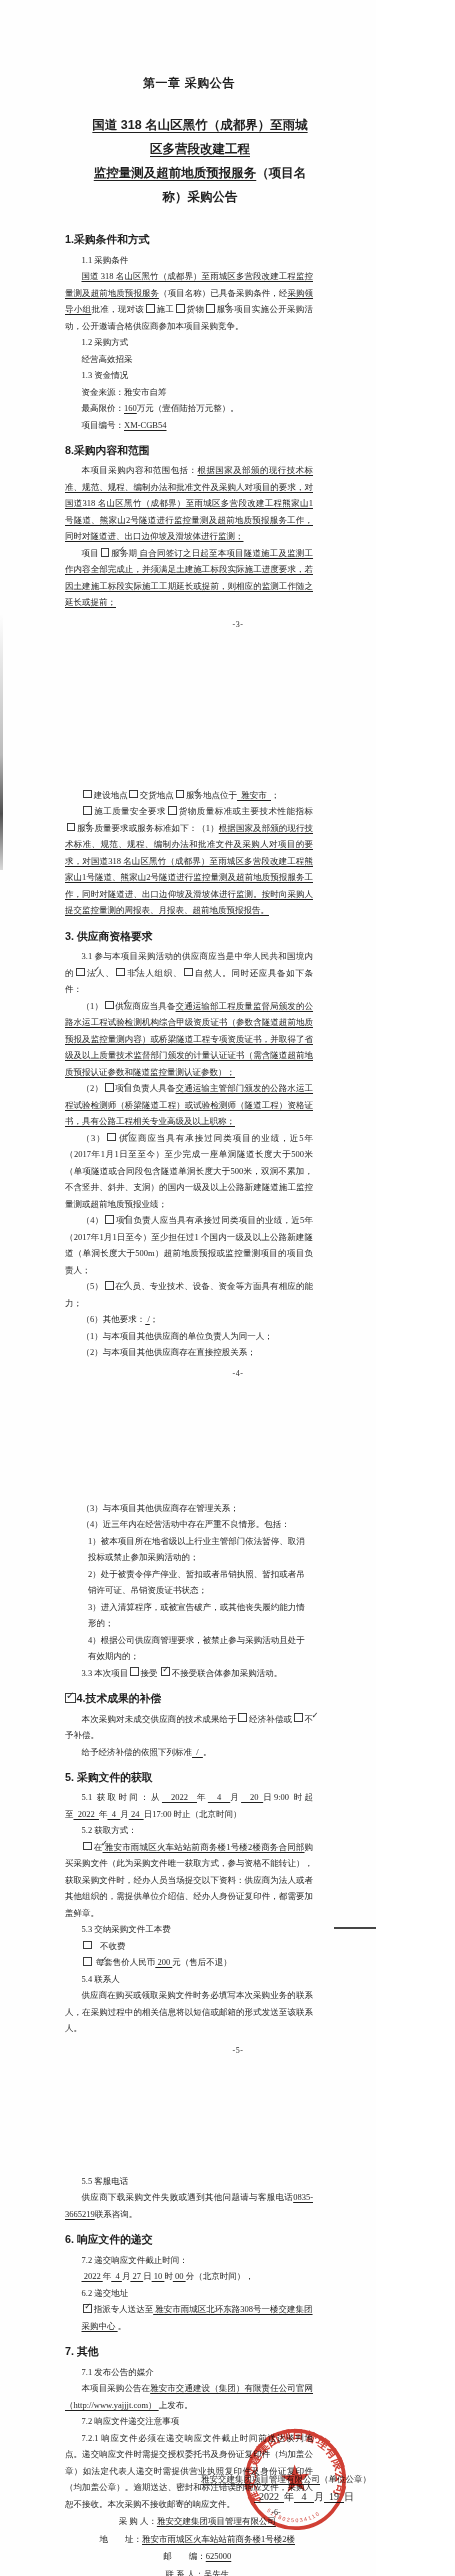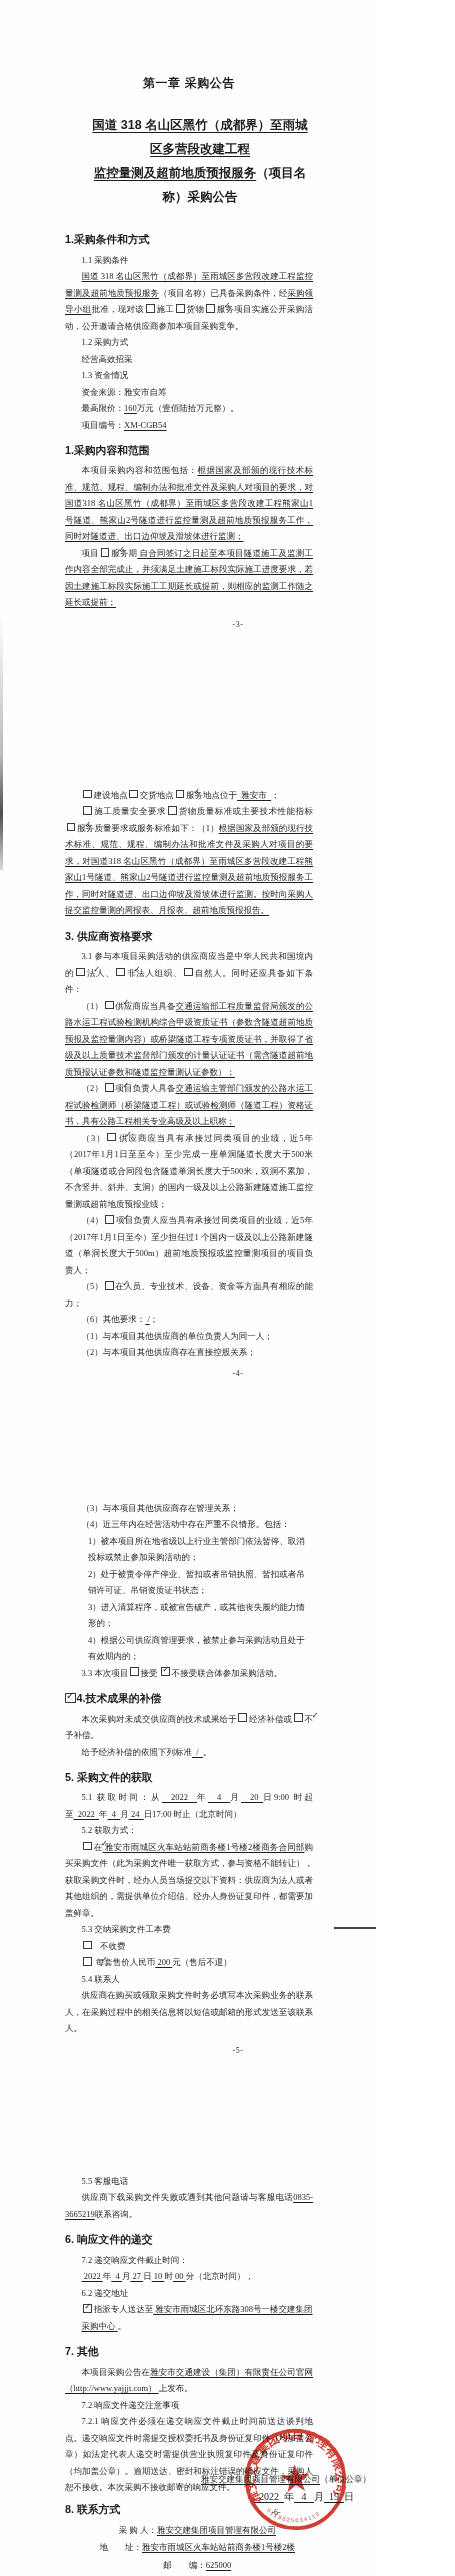--- a/index.html
+++ b/index.html
@@ -58,21 +58,21 @@
       <div class="gap g2"></div>
       <div class="h"><span class="">1.采购条件和方式</span></div>
       <div class="p sub"><span class="">1.1 采购条件</span></div>
       <div class="p ind"><span class="u">国道 318 名山区黑竹（成都界）至雨城区多营段改建工程监控量测及超前地质预报服务</span><span class="">（项目名称）已具备采购条件，经</span><span class="u">采购领导小组</span><span class="">批准，现对该</span><span class="cb"></span><span class="">施工</span><span class="cb"></span><span class="">货物</span><span class="cb ck"></span><span class="">服务项目实施公开采购活动，公开邀请合格供应商参加本项目采购竞争。</span></div>
       <div class="p sub"><span class="">1.2 采购方式</span></div>
       <div class="p sub"><span class="">经营高效招采</span></div>
       <div class="p sub"><span class="">1.3 资金情况</span></div>
       <div class="p sub"><span class="">资金来源：雅安市自筹</span></div>
       <div class="p sub"><span class="">最高限价：</span><span class="u">160</span><span class="">万元（壹佰陆拾万元整）。</span></div>
       <div class="p sub"><span class="">项目编号：</span><span class="u">XM-CGB54</span></div>
-      <div class="h"><span class="">1.采购内容和范围</span></div>
+      <div class="h"><span class="">8.采购内容和范围</span></div>
       <div class="p ind"><span class="">本项目采购内容和范围包括：</span><span class="u">根据国家及部颁的现行技术标准、规范、规程、编制办法和批准文件及采购人对项目的要求，对国道318 名山区黑竹（成都界）至雨城区多营段改建工程熊家山1号隧道、熊家山2号隧道进行监控量测及超前地质预报服务工作，同时对隧道进、出口边仰坡及滑坡体进行监测；</span></div>
       <div class="p ind"><span class="">项目</span><span class="cb ck"></span><span class="">服务期</span><span class="u">&nbsp;自合同签订之日起至本项目隧道施工及监测工作内容全部完成止，并须满足土建施工标段实际施工进度要求，若因土建施工标段实际施工工期延长或提前，则相应的监测工作随之延长或提前；</span></div>
       <div class="pagenum"><span class="">-3-</span></div>
       <div class="gap g-page1"></div>
       <div class="p ind"><span class="cb"></span><span class="">建设地点</span><span class="cb"></span><span class="">交货地点</span><span class="cb ck"></span><span class="">服务地点位于</span><span class="u">&nbsp;&nbsp;雅安市&nbsp;&nbsp;</span><span class="">；</span></div>
       <div class="p ind"><span class="cb"></span><span class="">施工质量安全要求</span><span class="cb"></span><span class="">货物质量标准或主要技术性能指标</span><span class="cb ck"></span><span class="">服务质量要求或服务标准如下：（1）</span><span class="u">根据国家及部颁的现行技术标准、规范、规程、编制办法和批准文件及采购人对项目的要求，对国道318 名山区黑竹（成都界）至雨城区多营段改建工程熊家山1号隧道、熊家山2号隧道进行监控量测及超前地质预报服务工作，同时对隧道进、出口边仰坡及滑坡体进行监测。按时向采购人提交监控量测的周报表、月报表、超前地质预报报告。</span></div>
       <div class="h"><span class="">3. 供应商资格要求</span></div>
       <div class="p ind"><span class="">3.1 参与本项目采购活动的供应商应当是中华人民共和国境内的</span><span class="cb ck"></span><span class="">法人、</span><span class="cb ck"></span><span class="">非法人组织、</span><span class="cb"></span><span class="">自然人。同时还应具备如下条件：</span></div>
       <div class="p ind"><span class="">（1）</span><span class="cb ck"></span><span class="">供应商应当具备</span><span class="u">交通运输部工程质量监督局颁发的公路水运工程试验检测机构综合甲级资质证书（参数含隧道超前地质预报及监控量测内容）或桥梁隧道工程专项资质证书，并取得了省级及以上质量技术监督部门颁发的计量认证证书（需含隧道超前地质预报认证参数和隧道监控量测认证参数）；</span></div>
       <div class="p ind"><span class="">（2）</span><span class="cb ck"></span><span class="">项目负责人具备</span><span class="u">交通运输主管部门颁发的公路水运工程试验检测师（桥梁隧道工程）或试验检测师（隧道工程）资格证书，具有公路工程相关专业高级及以上职称；</span></div>
@@ -106,24 +106,24 @@
       <div class="pagenum"><span class="">-5-</span></div>
       <div class="gap g-page3"></div>
       <div class="p sub"><span class="">5.5 客服电话</span></div>
       <div class="p ind"><span class="">供应商下载采购文件失败或遇到其他问题请与客服电话</span><span class="u">0835-3665219</span><span class="">联系咨询。</span></div>
       <div class="h"><span class="">6. 响应文件的递交</span></div>
       <div class="p sub"><span class="">7.2 递交响应文件截止时间：</span></div>
       <div class="p sub"><span class="u">&nbsp;2022&nbsp;</span><span class="">年</span><span class="u">&nbsp;&nbsp;4&nbsp;</span><span class="">月</span><span class="u">&nbsp;27&nbsp;</span><span class="">日</span><span class="u">&nbsp;10&nbsp;</span><span class="">时</span><span class="u">&nbsp;00&nbsp;</span><span class="">分（北京时间），</span></div>
       <div class="p sub"><span class="">6.2 递交地址</span></div>
       <div class="p sub"><span class="cb ck"></span><span class="">指派专人送达至</span><span class="u">&nbsp;雅安市雨城区北环东路308号一楼交建集团采购中心&nbsp;</span><span class="">。</span></div>
       <div class="h"><span class="">7. 其他</span></div>
+      <div class="p sub"><span class="">7.1 发布公告的媒介</span></div>
       <div class="p ind"><span class="">本项目采购公告在</span><span class="u">雅安市交通建设（集团）有限责任公司官网（http://www.yajjjt.com）&nbsp;</span><span class="">上发布。</span></div>
       <div class="p sub"><span class="">7.2 响应文件递交注意事项</span></div>
       <div class="p ind"><span class="">7.2.1 响应文件必须在递交响应文件截止时间前送达谈判地点。递交响应文件时需提交授权委托书及身份证复印件（均加盖公章）如法定代表人递交时需提供营业执照复印件及身份证复印件（均加盖公章）。逾期送达、密封和标注错误的响应文件，采购人恕不接收。本次采购不接收邮寄的响应文件。</span></div>
-      <div class="h tight"><span class="">8. 联系方式</span></div>
       <div class="p contact"><span class="">采 购 人：</span><span class="u">雅安交建集团项目管理有限公司</span></div>
       <div class="p contact"><span class="">地　　址：</span><span class="u">雅安市雨城区火车站站前商务楼1号楼2楼</span></div>
       <div class="p contact"><span class="">邮　　编：</span><span class="u">625000</span></div>
       <div class="p contact"><span class="">联 系 人：</span><span class="u">吴先生</span></div>
       <div class="p contact"><span class="">电　　话：</span><span class="u">0835-3665219</span></div>
       <div class="p contact"><span class="">电子邮箱：</span><span class="u">/</span></div>
     </div>
 
   <div class="footer-sign">
     <span class="u">雅安交建集团项目管理有限公司</span><span>（单位公章）</span>

